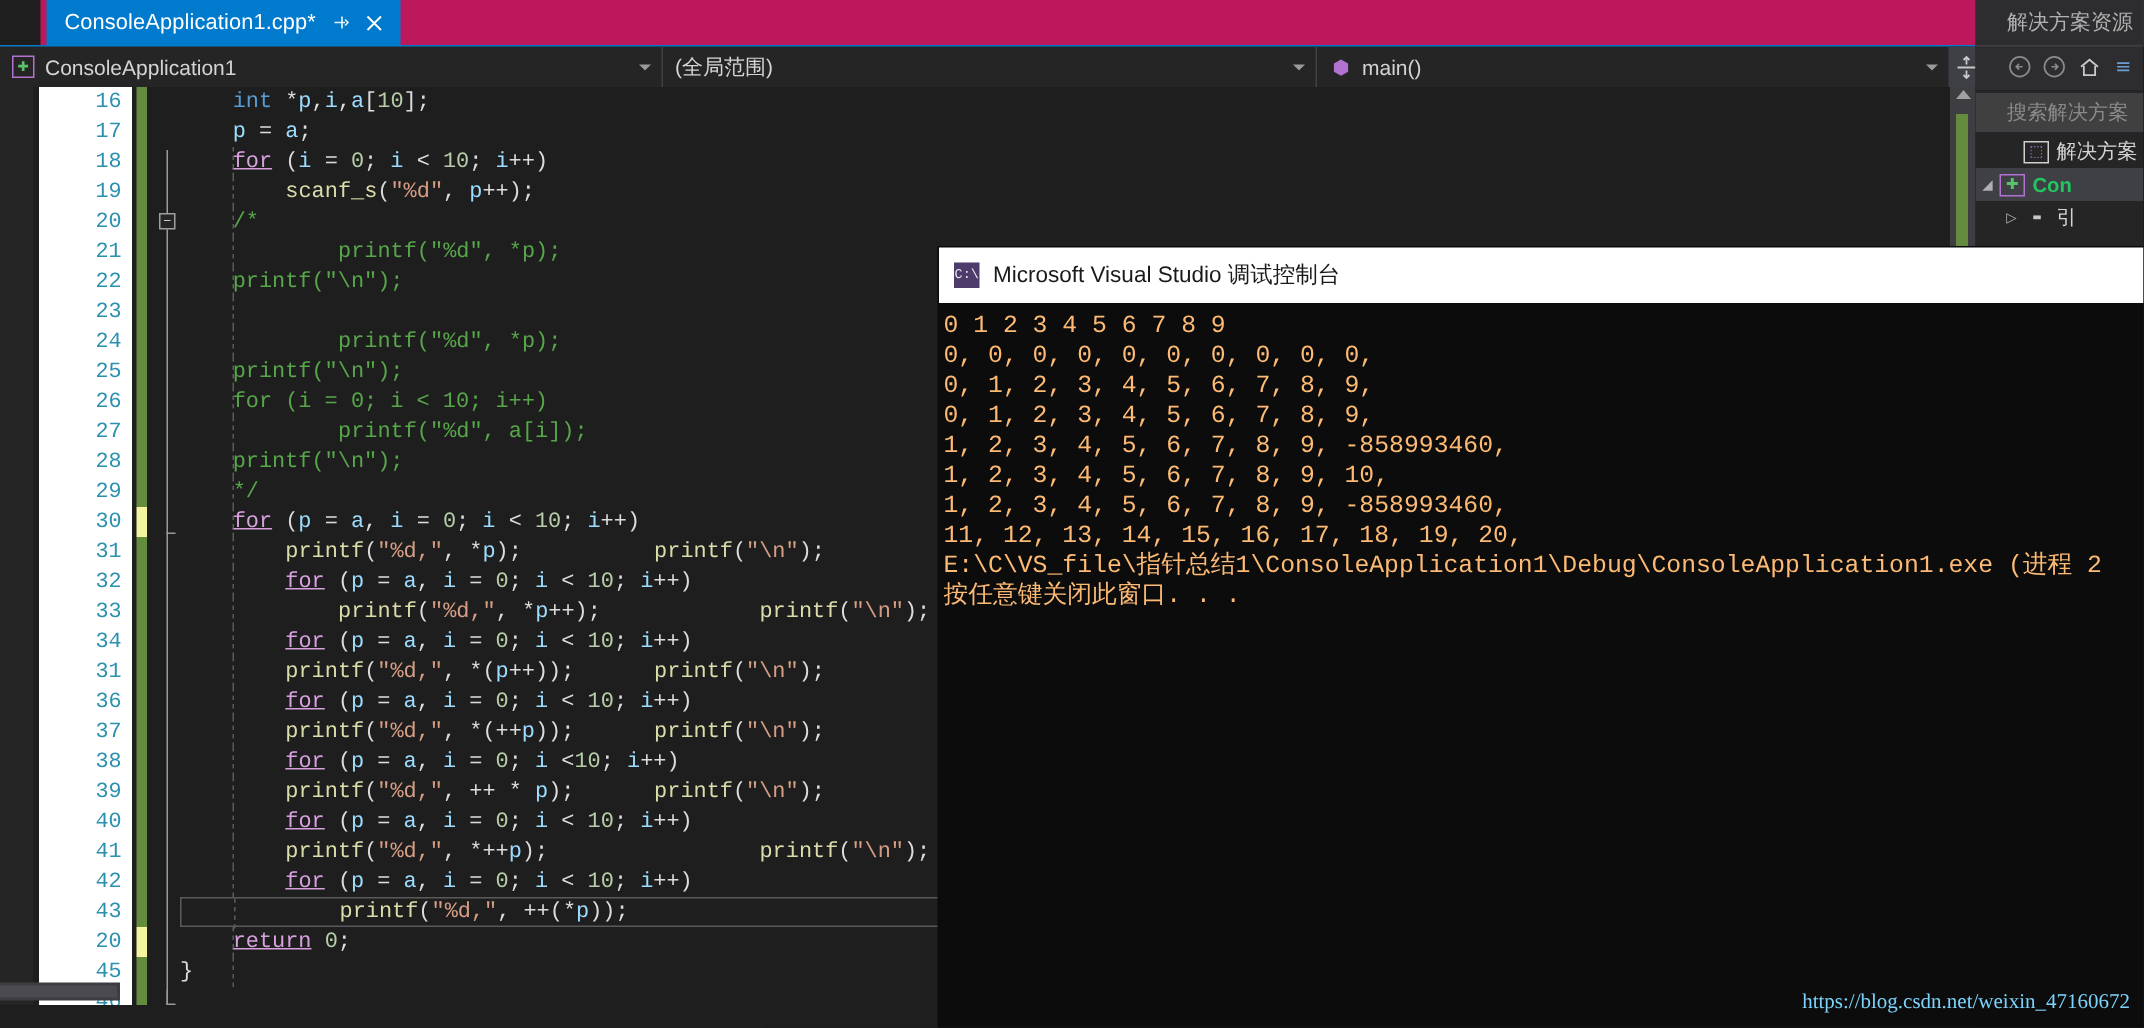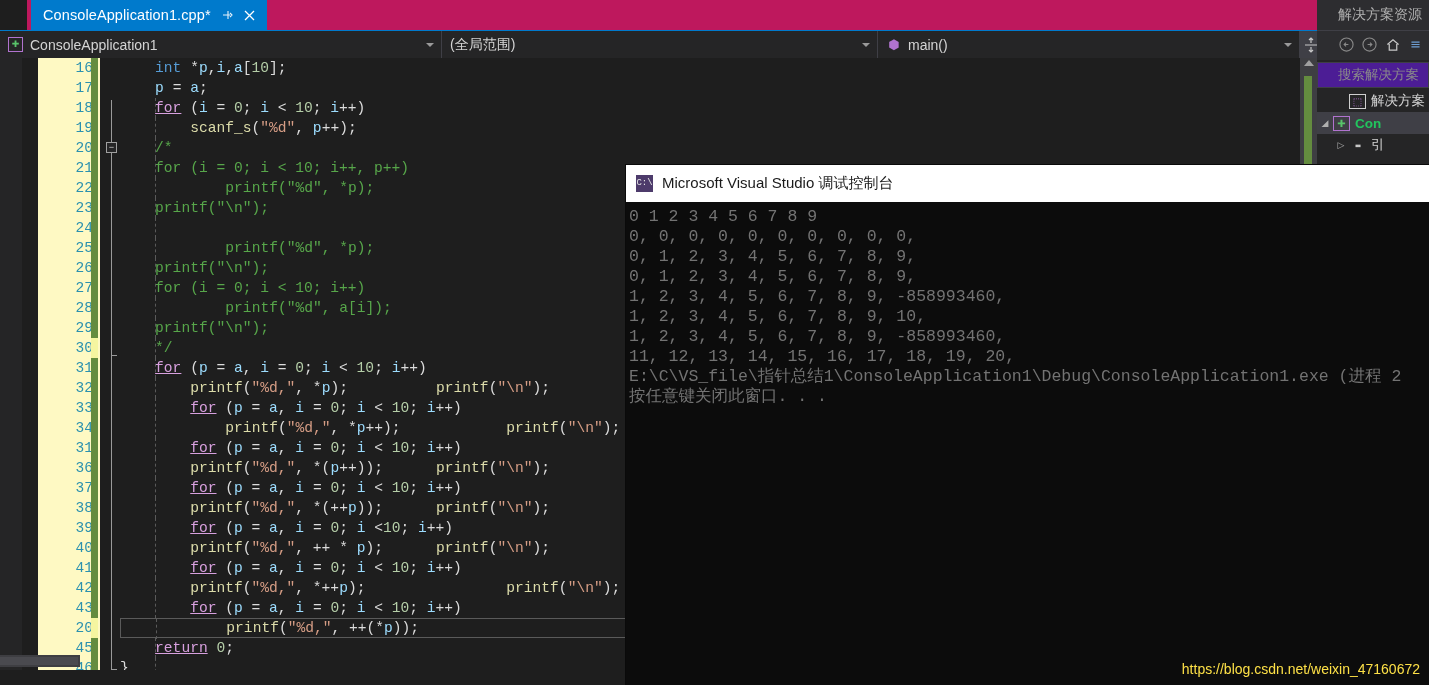--- a/index.html
+++ b/index.html
@@ -81,22 +81,22 @@
   
   .editor {
     position: absolute; left: 0; top: 58px; width: 1300px; height: 612px;
     background: #1e1e1e; overflow: hidden;
   }
   .ed-selmargin {
     position: absolute; left: 0; top: 0; width: 22px; height: 100%;
     background: #252526;
   }
   .ed-linenums {
-    position: absolute; left: 38px; top: 0; width: 62px; height: 100%;
-    background: #fef9c3;
+    position: absolute; left: 26px; top: 0; width: 62px; height: 100%;
+    background: #ffffff;
   }
   .ln {
     height: 20px; line-height: 20px; text-align: right;
     padding-right: 7px; color: #2b91af;
     font-family: "Liberation Mono", monospace; font-size: 14.5px;
   }
   .ed-changebar {
     position: absolute; left: 91px; top: 0; width: 7px; height: 100%;
     background: #1e1e1e;
   }
@@ -185,21 +185,21 @@
     white-space: nowrap;
   }
   .se-toolbar {
     position: absolute; left: 0; top: 30px; width: 112px; height: 30px;
     background: #2d2d30; display: flex; align-items: center;
     gap: 8px; padding-left: 22px; color: #8a8a8a; font-size: 14px;
     border-top: 1px solid #3f3f46;
   }
   .se-search {
     position: absolute; left: 0; top: 62px; width: 112px; height: 26px;
-    background: #4c1d95; border: 1px solid #3f3f46;
+    background: #404040; border: 1px solid #3f3f46;
     color: #8a8a8a; font-size: 13.5px;
     display: flex; align-items: center; padding-left: 20px; white-space: nowrap;
   }
   .se-tree { position: absolute; left: 0; top: 90px; width: 112px; }
   .se-row {
     height: 22px; display: flex; align-items: center;
     color: #d4d4d4; font-size: 13.5px; white-space: nowrap;
   }
   .se-row.sel { background: #3f3f46; }
   .se-row .twisty {
@@ -233,29 +233,29 @@
   .console-ico {
     width: 17px; height: 17px; background: #4d3b6b; color: #e8e8e8;
     font-family: "Liberation Mono", monospace;
     font-size: 9px; display: flex; align-items: center;
     justify-content: center; line-height: 1;
   }
   .console-title-text { color: #1a1a1a; font-size: 15px; }
   .console-body {
     padding: 5px 0 0 3px;
     font-family: "Liberation Mono", monospace;
-    font-size: 16.5px; color: #737373; line-height: 20px;
+    font-size: 16.5px; color: #fdba74; line-height: 20px;
     white-space: pre; overflow: hidden; height: 483px;
   }
   .cline { height: 20px; overflow: hidden; white-space: pre; }
 
   .watermark {
     position: absolute; right: 9px; bottom: 8px;
-    color: #fde047; font-size: 14px;
-    font-family: Liberation Sans, sans-serif;
+    color: #7dd3fc; font-size: 14px;
+    font-family: Liberation Serif, serif;
   }
 </style>
 </head>
 <body>
 
 <div id="root">
 
   <div class="tabrow">
     <div class="tab" id="tab-main">
       <span class="tab-title">ConsoleApplication1.cpp*</span>
@@ -382,21 +382,20 @@
         <div class="outline-box" style="top: 84px;">−</div>
         <div class="outline-tick" style="top: 297px;"></div>
         <div class="outline-bracket" style="top: 602px; height: 10px;"></div>
       </div>
     <div class="ed-code" id="code">
         <div class="cl"><span style="padding-left: 35.12px; display: inline-block;"><span class="t-type">int</span><span class="t-plain"> *</span><span class="t-local">p</span><span class="t-plain">,</span><span class="t-local">i</span><span class="t-plain">,</span><span class="t-local">a</span><span class="t-plain">[</span><span class="t-num">10</span><span class="t-plain">]</span><span class="t-plain">;</span></span></div>
         <div class="cl"><span style="padding-left: 35.12px; display: inline-block;"><span class="t-local">p</span><span class="t-plain"> = </span><span class="t-local">a</span><span class="t-plain">;</span></span></div>
         <div class="cl"><span class="guide" style="left: 35.12px;"></span><span style="padding-left: 35.12px; display: inline-block;"><span class="t-key">for</span><span class="t-plain"> (</span><span class="t-local">i</span><span class="t-plain"> = </span><span class="t-num">0</span><span class="t-plain">; </span><span class="t-local">i</span><span class="t-plain"> &lt; </span><span class="t-num">10</span><span class="t-plain">; </span><span class="t-local">i</span><span class="t-plain">++)</span></span></div>
         <div class="cl"><span class="guide" style="left: 35.12px;"></span><span style="padding-left: 70.24px; display: inline-block;"><span class="t-fn">scanf_s</span><span class="t-plain">(</span><span class="t-str">"%d"</span><span class="t-plain">, </span><span class="t-local">p</span><span class="t-plain">++);</span></span></div>
         <div class="cl"><span class="guide" style="left: 35.12px;"></span><span style="padding-left: 35.12px; display: inline-block;"><span class="t-cmt">/*</span></span></div>
-        <div class="cl"><span class="guide" style="left: 35.12px;"></span><span style="padding-left: 35.12px; display: inline-block;"><span class="t-cmt">for (i = 0; i &lt; 10; i++, p++)</span></span></div>
         <div class="cl"><span class="guide" style="left: 35.12px;"></span><span style="padding-left: 105.36px; display: inline-block;"><span class="t-cmt">printf("%d", *p);</span></span></div>
         <div class="cl"><span class="guide" style="left: 35.12px;"></span><span style="padding-left: 35.12px; display: inline-block;"><span class="t-cmt">printf("\n");</span></span></div>
         <div class="cl"><span class="guide" style="left: 35.12px;"></span></div>
         <div class="cl"><span class="guide" style="left: 35.12px;"></span><span style="padding-left: 105.36px; display: inline-block;"><span class="t-cmt">printf("%d", *p);</span></span></div>
         <div class="cl"><span class="guide" style="left: 35.12px;"></span><span style="padding-left: 35.12px; display: inline-block;"><span class="t-cmt">printf("\n");</span></span></div>
         <div class="cl"><span class="guide" style="left: 35.12px;"></span><span style="padding-left: 35.12px; display: inline-block;"><span class="t-cmt">for (i = 0; i &lt; 10; i++)</span></span></div>
         <div class="cl"><span class="guide" style="left: 35.12px;"></span><span style="padding-left: 105.36px; display: inline-block;"><span class="t-cmt">printf("%d", a[i]);</span></span></div>
         <div class="cl"><span class="guide" style="left: 35.12px;"></span><span style="padding-left: 35.12px; display: inline-block;"><span class="t-cmt">printf("\n");</span></span></div>
         <div class="cl"><span class="guide" style="left: 35.12px;"></span><span style="padding-left: 35.12px; display: inline-block;"><span class="t-cmt">*/</span></span></div>
         <div class="cl"><span class="guide" style="left: 35.12px;"></span><span style="padding-left: 35.12px; display: inline-block;"><span class="t-key">for</span><span class="t-plain"> (</span><span class="t-local">p</span><span class="t-plain"> = </span><span class="t-local">a</span><span class="t-plain">, </span><span class="t-local">i</span><span class="t-plain"> = </span><span class="t-num">0</span><span class="t-plain">; </span><span class="t-local">i</span><span class="t-plain"> &lt; </span><span class="t-num">10</span><span class="t-plain">; </span><span class="t-local">i</span><span class="t-plain">++)</span></span></div>

